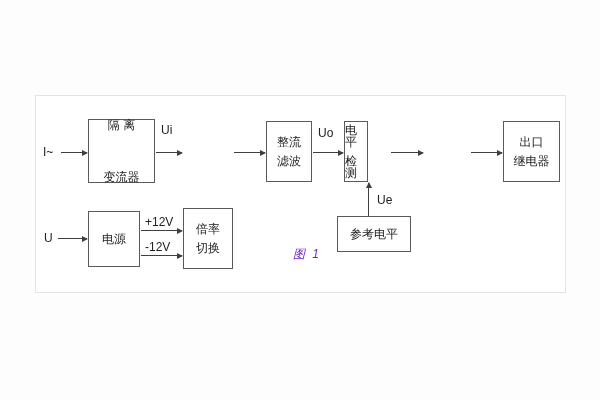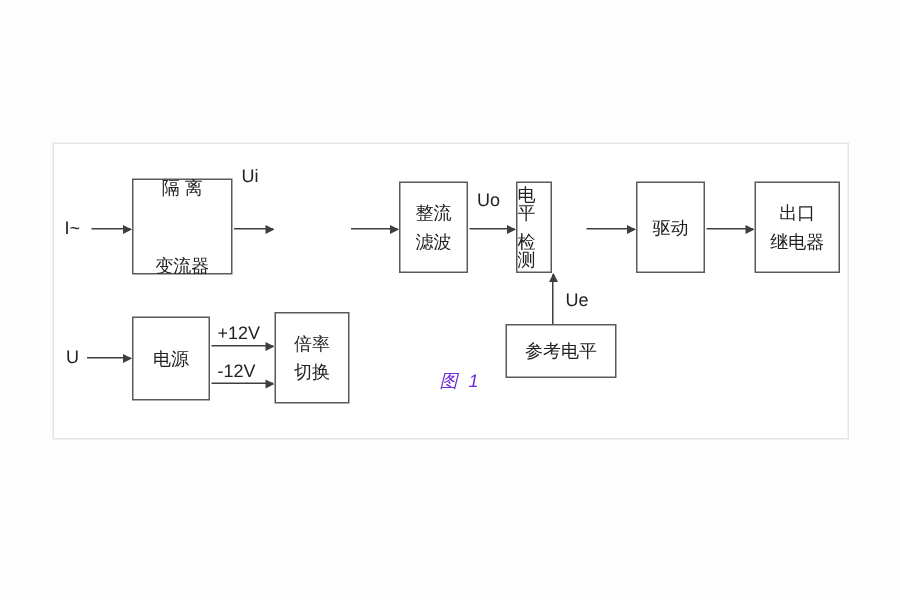--- a/index.html
+++ b/index.html
@@ -61,44 +61,41 @@
   <div class="frame"></div>
 
   <div class="lbl" style="left:43px;top:146px;">I~</div>
   <div class="arrow-h" style="left:61px;top:152px;width:26px;"></div>
 
   <div class="block" style="left:88px;top:119px;width:67px;height:64px;gap:40px;">
     <div>隔 离</div>
     <div>变流器</div>
   </div>
 
-  <div class="lbl" style="left:161px;top:111px;">Ui</div>
+  <div class="lbl" style="left:161px;top:124px;">Ui</div>
   <div class="arrow-h" style="left:156px;top:152px;width:26px;"></div>
 
 
   <div class="arrow-h" style="left:234px;top:152px;width:31px;"></div>
 
   <div class="block" style="left:266px;top:121px;width:46px;height:61px;justify-content:center;">
     <div>整流</div>
     <div>滤波</div>
   </div>
 
   <div class="lbl" style="left:318px;top:127px;">Uo</div>
   <div class="arrow-h" style="left:313px;top:152px;width:30px;"></div>
 
   <div class="block" style="left:344px;top:121px;width:24px;height:61px;justify-content:center;">
     <div>电平</div>
     <div>检测</div>
   </div>
 
   <div class="arrow-h" style="left:391px;top:152px;width:32px;"></div>
 
-  <div class="block" style="left:424px;top:121px;width:46px;height:61px;">
-    <div>驱动</div>
-  </div>
 
   <div class="arrow-h" style="left:471px;top:152px;width:31px;"></div>
 
   <div class="block" style="left:503px;top:121px;width:57px;height:61px;">
     <div>出口</div>
     <div>继电器</div>
   </div>
 
   <div class="lbl" style="left:44px;top:232px;">U</div>
   <div class="arrow-h" style="left:58px;top:238px;width:29px;"></div>

